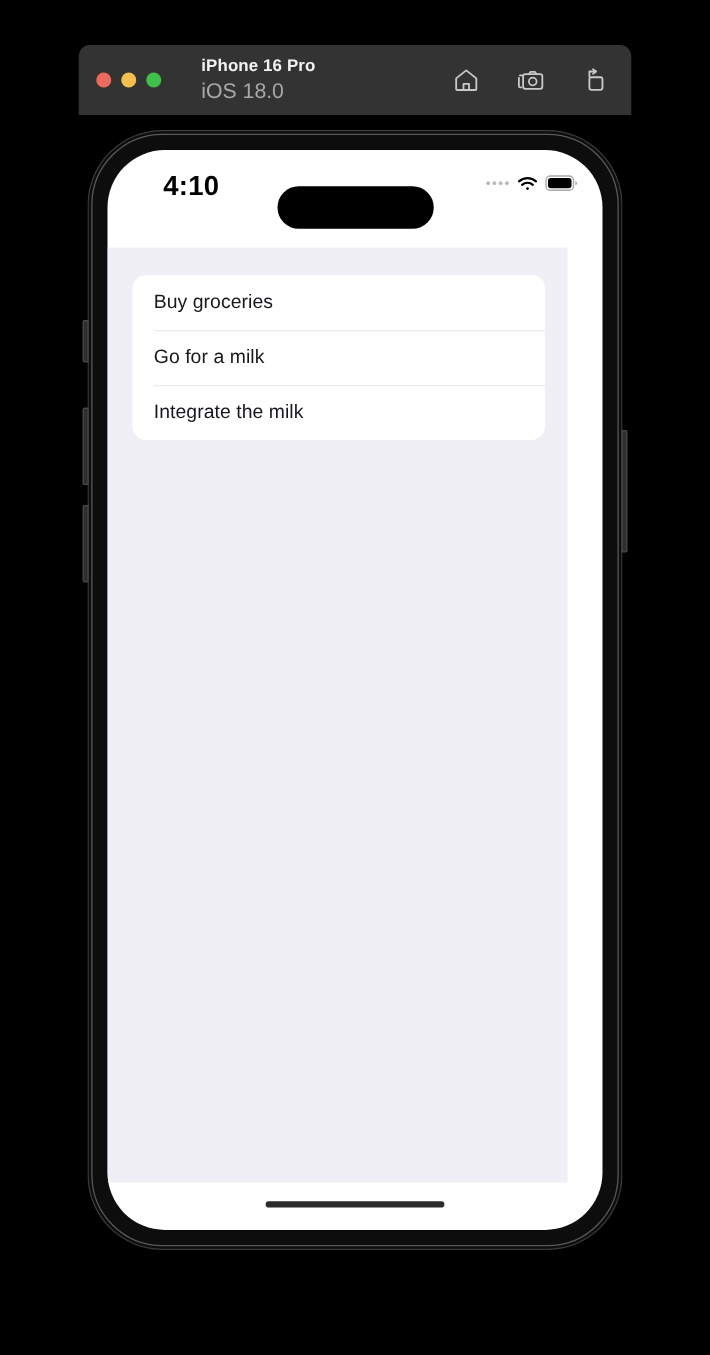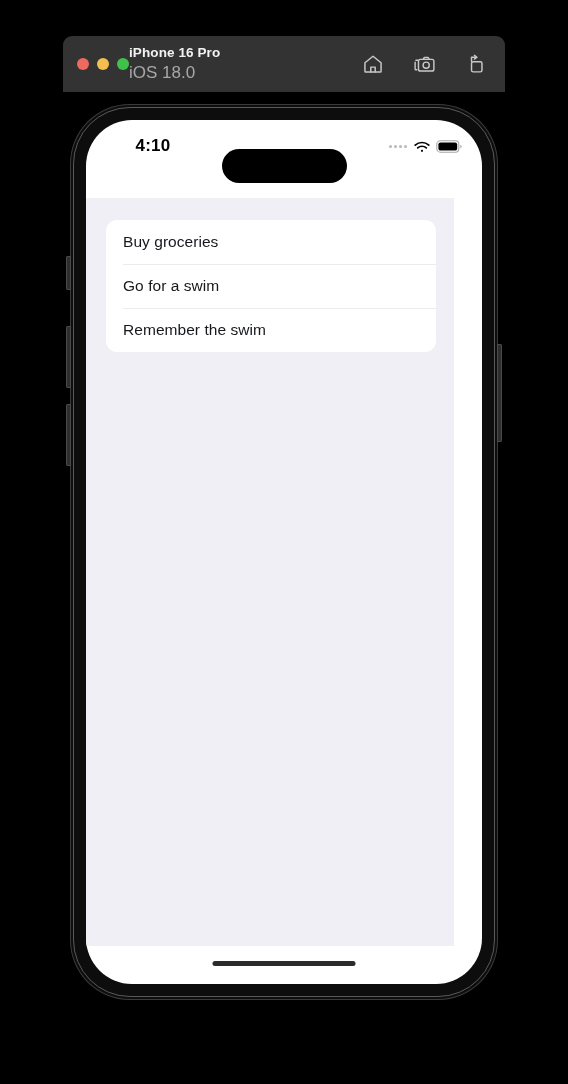--- a/index.html
+++ b/index.html
@@ -39,20 +39,21 @@
     width: 12px;
     height: 12px;
     border-radius: 50%;
     display: block;
   }
   .tl-close  { background: #ed6a5e; }
   .tl-min    { background: #f4bf4f; }
   .tl-max    { background: #3fc14b; }
 
   .sim-titles {
+    margin-left: 32px;
     display: flex;
     flex-direction: column;
     justify-content: center;
     line-height: 1.15;
   }
   .sim-device-name {
     color: #f2f2f2;
     font-size: 13.5px;
     font-weight: bold;
     letter-spacing: 0.1px;
@@ -129,21 +130,21 @@
     left: 0; top: 0;
     width: 100%;
     height: 60px;
   }
   .status-time {
     position: absolute;
     left: 22px;
     top: 16px;
     width: 90px;
     text-align: center;
-    font-size: 17px;
+    font-size: 22px;
     font-weight: bold;
     color: #000000;
     letter-spacing: 0.2px;
   }
   .dynamic-island {
     position: absolute;
     left: 136px;
     top: 29px;
     width: 125px;
     height: 34px;
@@ -310,23 +311,23 @@
         </span>
       </div>
     </div>
 
     <div class="app-content">
       <div class="todo-card">
         <div class="todo-row">
           <span class="todo-label">Buy groceries</span>
         </div>
         <div class="todo-row">
-          <span class="todo-label">Go for a swim</span>
+          <span class="todo-label">Go for a milk</span>
         </div>
         <div class="todo-row">
-          <span class="todo-label">Remember the swim</span>
+          <span class="todo-label">Integrate the milk</span>
         </div>
       </div>
     </div>
 
     <div class="home-indicator"></div>
   </div>
 </div>
 
 </body></html>

